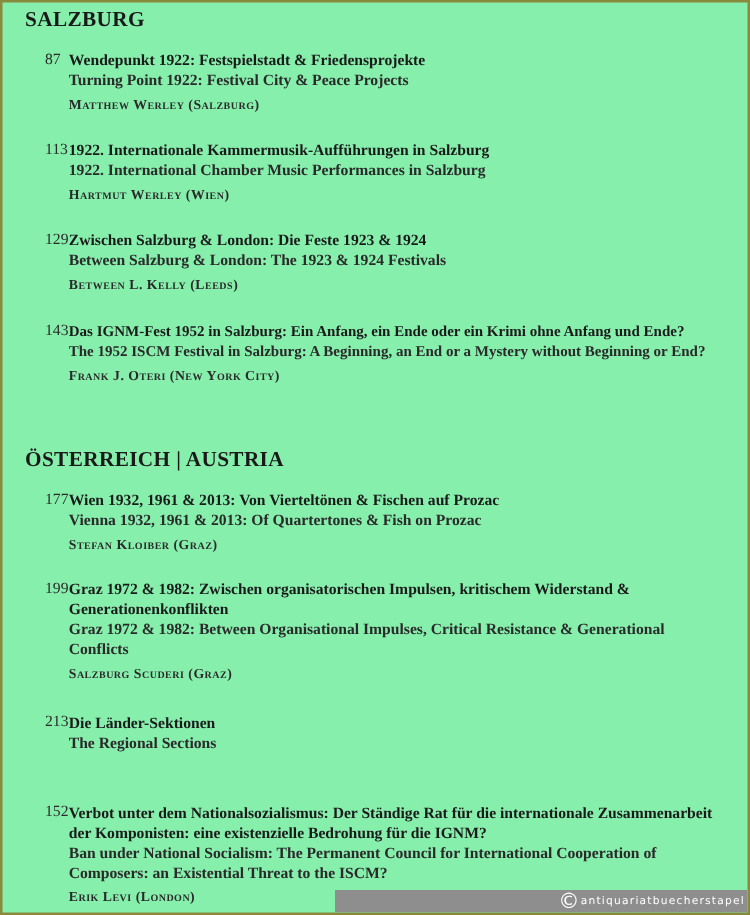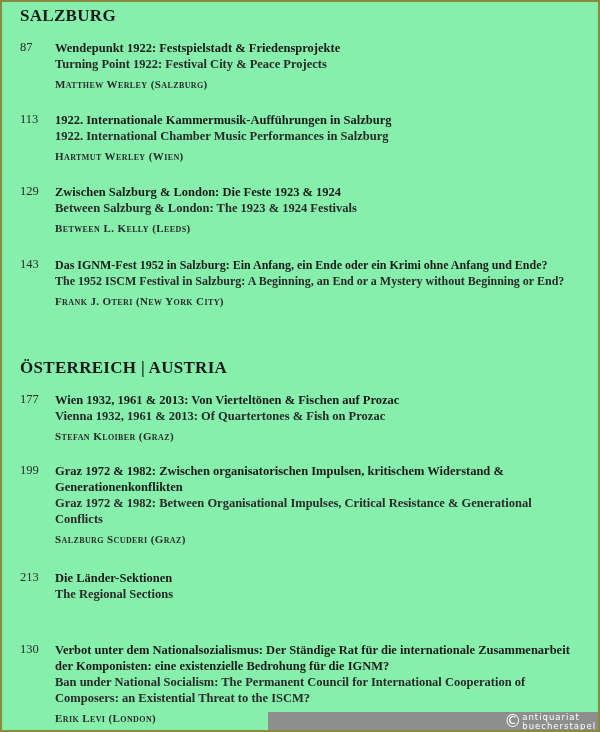--- a/index.html
+++ b/index.html
@@ -18,21 +18,21 @@
   }
   .section-title {
     position: absolute; left: 18px;
     font-weight: bold; font-size: 17px; letter-spacing: 0.3px;
     color: #1a1a1a;
   }
   .entry {
     position: absolute; left: 18px; right: 14px;
   }
   .page-num {
-    position: absolute; left: 0; top: 0;
+    position: absolute; left: 16px; top: 0;
     font-size: 12.5px; color: #2a2a2a;
   }
   .entry-body { margin-left: 35px; }
   .title-de {
     font-weight: bold; font-size: 12.5px; line-height: 16px; color: #1a1a1a;
   }
   .title-en {
     font-size: 12.5px; line-height: 16px; color: #2a2a2a;
     font-weight: 600;
   }
@@ -47,21 +47,21 @@
     background: #8e8e8e;
   }
   .watermark-text {
     position: absolute; right: 2px; bottom: 0;
     font-family: "DejaVu Sans", sans-serif;
     color: #ffffff; font-size: 8.5px; line-height: 8.5px;
     text-align: left;
     display: flex; align-items: center;
   }
   .wm-copy { font-size: 17px; margin-right: 1px; line-height: 17px; }
-  .wm-lines { display: flex; flex-direction: column; letter-spacing: 1px; }
+  .wm-lines { display: flex; flex-direction: row; letter-spacing: 1px; }
 </style>
 </head>
 <body>
 
 <div class="page">
 
   <div class="section-title" style="top:4px">SALZBURG</div>
 
   <div class="entry" style="top:38px">
     <span class="page-num">87</span>
@@ -121,21 +121,21 @@
 
   <div class="entry" style="top:568px">
     <span class="page-num">213</span>
     <div class="entry-body">
       <div class="title-de">Die Länder-Sektionen</div>
       <div class="title-en">The Regional Sections</div>
     </div>
   </div>
 
   <div class="entry" style="top:640px">
-    <span class="page-num">130</span>
+    <span class="page-num">152</span>
     <div class="entry-body" style="width:525px">
       <div class="title-de">Verbot unter dem Nationalsozialismus: Der Ständige Rat für die internationale Zusammenarbeit der Komponisten: eine existenzielle Bedrohung für die IGNM?</div>
       <div class="title-en">Ban under National Socialism: The Permanent Council for International Cooperation of Composers: an Existential Threat to the ISCM?</div>
       <div class="author">Erik Levi (London)</div>
     </div>
   </div>
 
   <div class="watermark">
     <div class="watermark-text">
       <span class="wm-copy">©</span>

